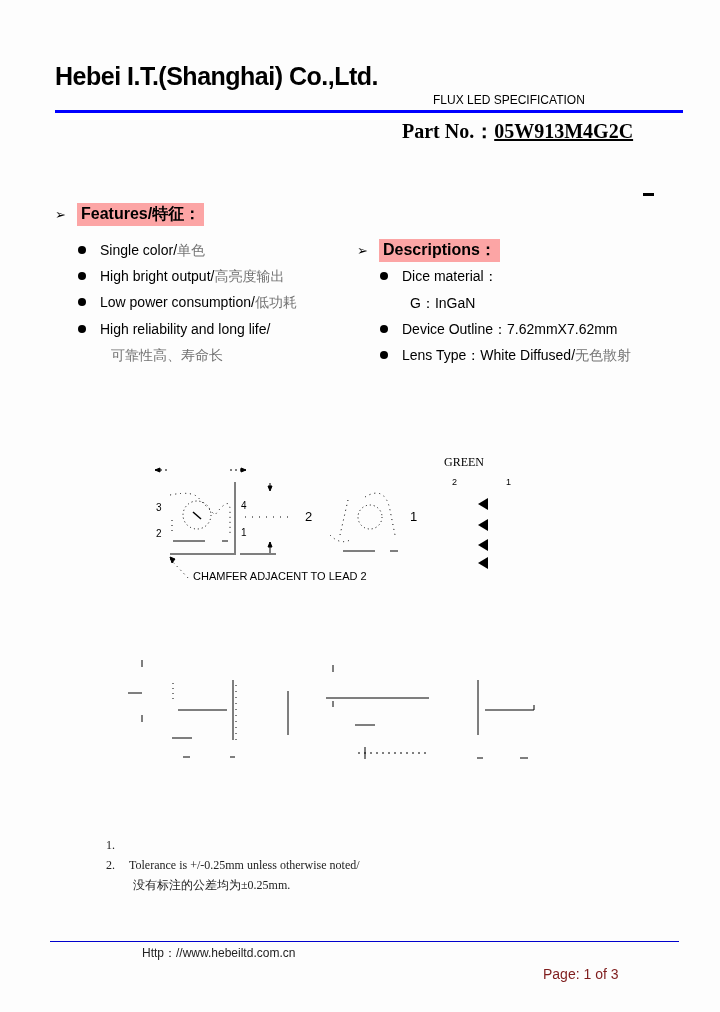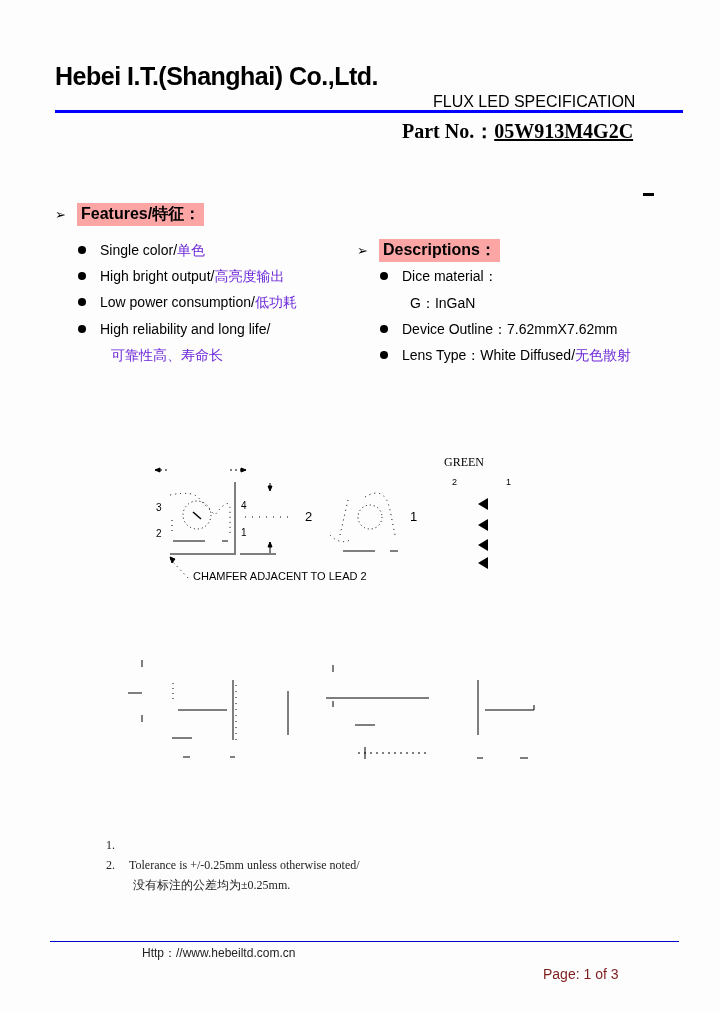--- a/index.html
+++ b/index.html
@@ -1,32 +1,32 @@
 <!DOCTYPE html>
 <html><head>
 <meta charset="utf-8">
 <style>
   html,body{margin:0;padding:0;background:#fdfdfd;}
   body{width:720px;height:1012px;position:relative;overflow:hidden;font-family:"Liberation Sans",sans-serif;color:#000;}
   .abs{position:absolute;}
   .company{left:55px;top:62px;font-size:25px;font-weight:bold;letter-spacing:-0.5px;}
-  .subtitle{left:433px;top:93px;font-size:16px;}
+  .subtitle{left:433px;top:93px;font-size:12px;}
   .hdr-rule{left:55px;top:110px;width:628px;height:3px;background:#0000ff;}
   .partno{left:402px;top:118px;font-family:"Liberation Serif",serif;font-size:20px;font-weight:bold;text-align:right;}
   .partno .num{text-decoration:underline;}
   .dash{left:643px;top:193px;width:11px;height:3px;background:#000;}
   .section-head{display:flex;align-items:center;}
   .arrow{font-size:13px;width:22px;}
   .hl{background:#fca5a5;font-weight:bold;font-size:16px;padding:1px 4px;}
   .feat{left:55px;top:203px;}
   .desc{left:357px;top:239px;}
   .list{font-size:14px;}
   .li{position:absolute;white-space:nowrap;}
   .bullet{display:inline-block;width:8px;height:8px;border-radius:50%;background:#000;margin-right:14px;vertical-align:middle;position:relative;top:-1px;}
-  .cn{color:#6d28d9;}
+  .cn{color:#737373;}
   svg text{font-family:"Liberation Sans",sans-serif;}
   .notes{left:106px;top:838px;font-family:"Liberation Serif",serif;font-size:12px;color:#222;}
   .notes div{position:absolute;white-space:nowrap;}
   .foot-rule{left:50px;top:941px;width:629px;height:1px;background:#0000cc;}
   .url{left:142px;top:945px;font-size:12px;color:#222;}
   .page{left:543px;top:966px;font-size:14px;color:#7f1d1d;}
 </style>
 </head>
 <body>
 

